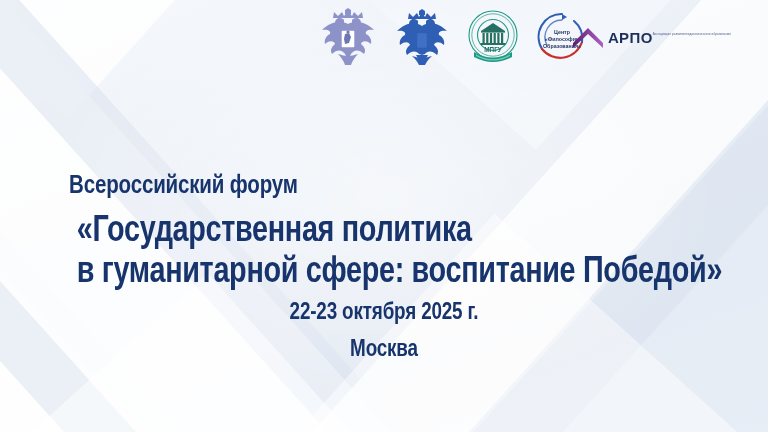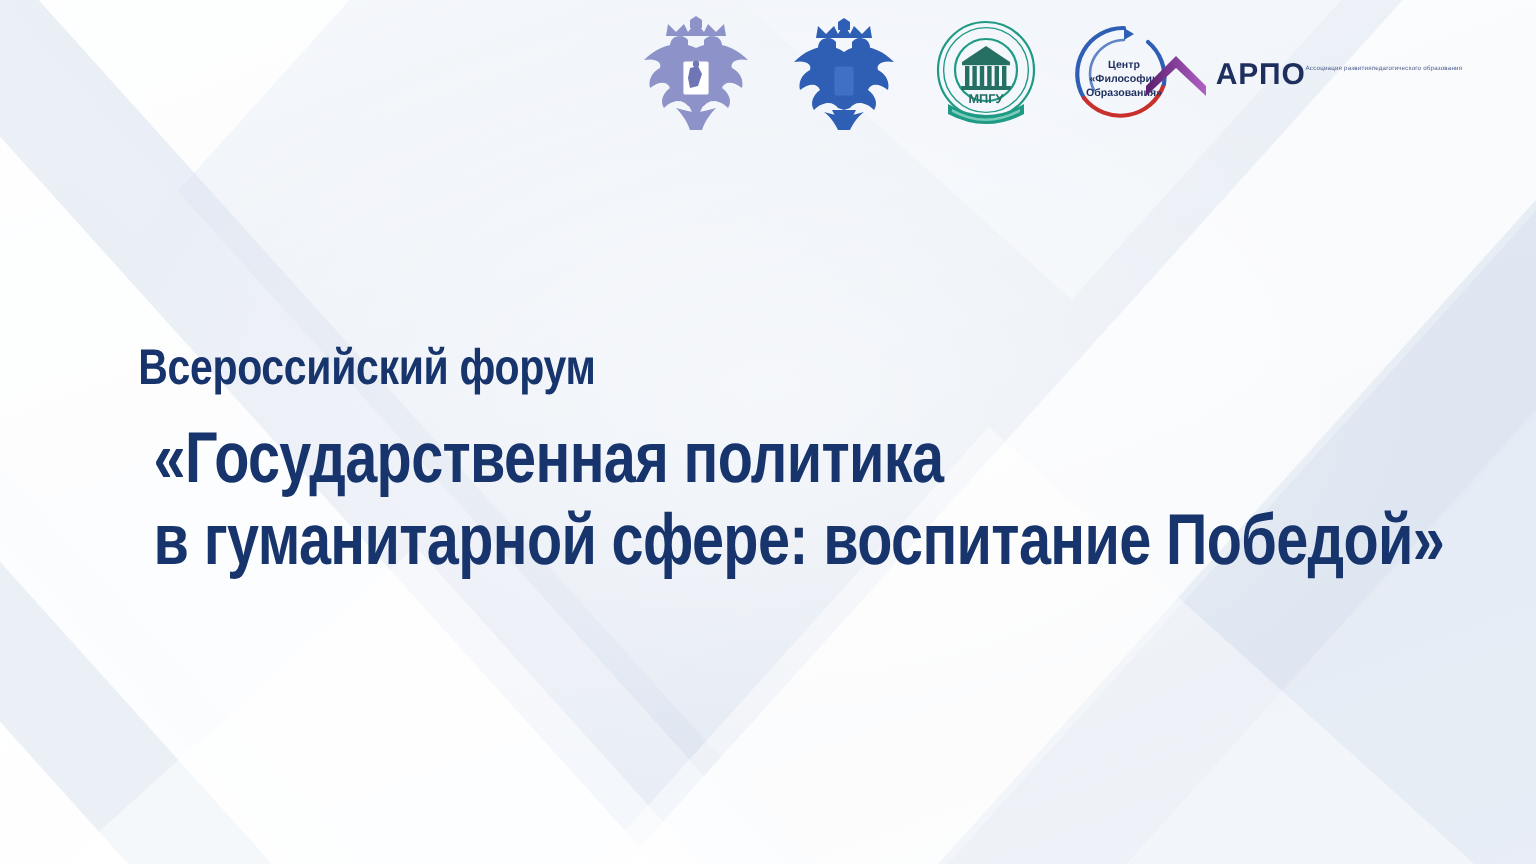--- a/index.html
+++ b/index.html
@@ -228,14 +228,18 @@
     </div>
 
   </div>
 
   <div class="headline">
     <div class="kicker">Всероссийский форум</div>
     <div class="title-l1">«Государственная политика</div>
     <div class="title-l2">в гуманитарной сфере: воспитание Победой»</div>
   </div>
 
+  <div class="datewrap">
+    <div class="dateline">22-23 октября 2025 г.</div>
+    <div class="cityline">Москва</div>
+  </div>
 
 </div>
 
 </body></html>

